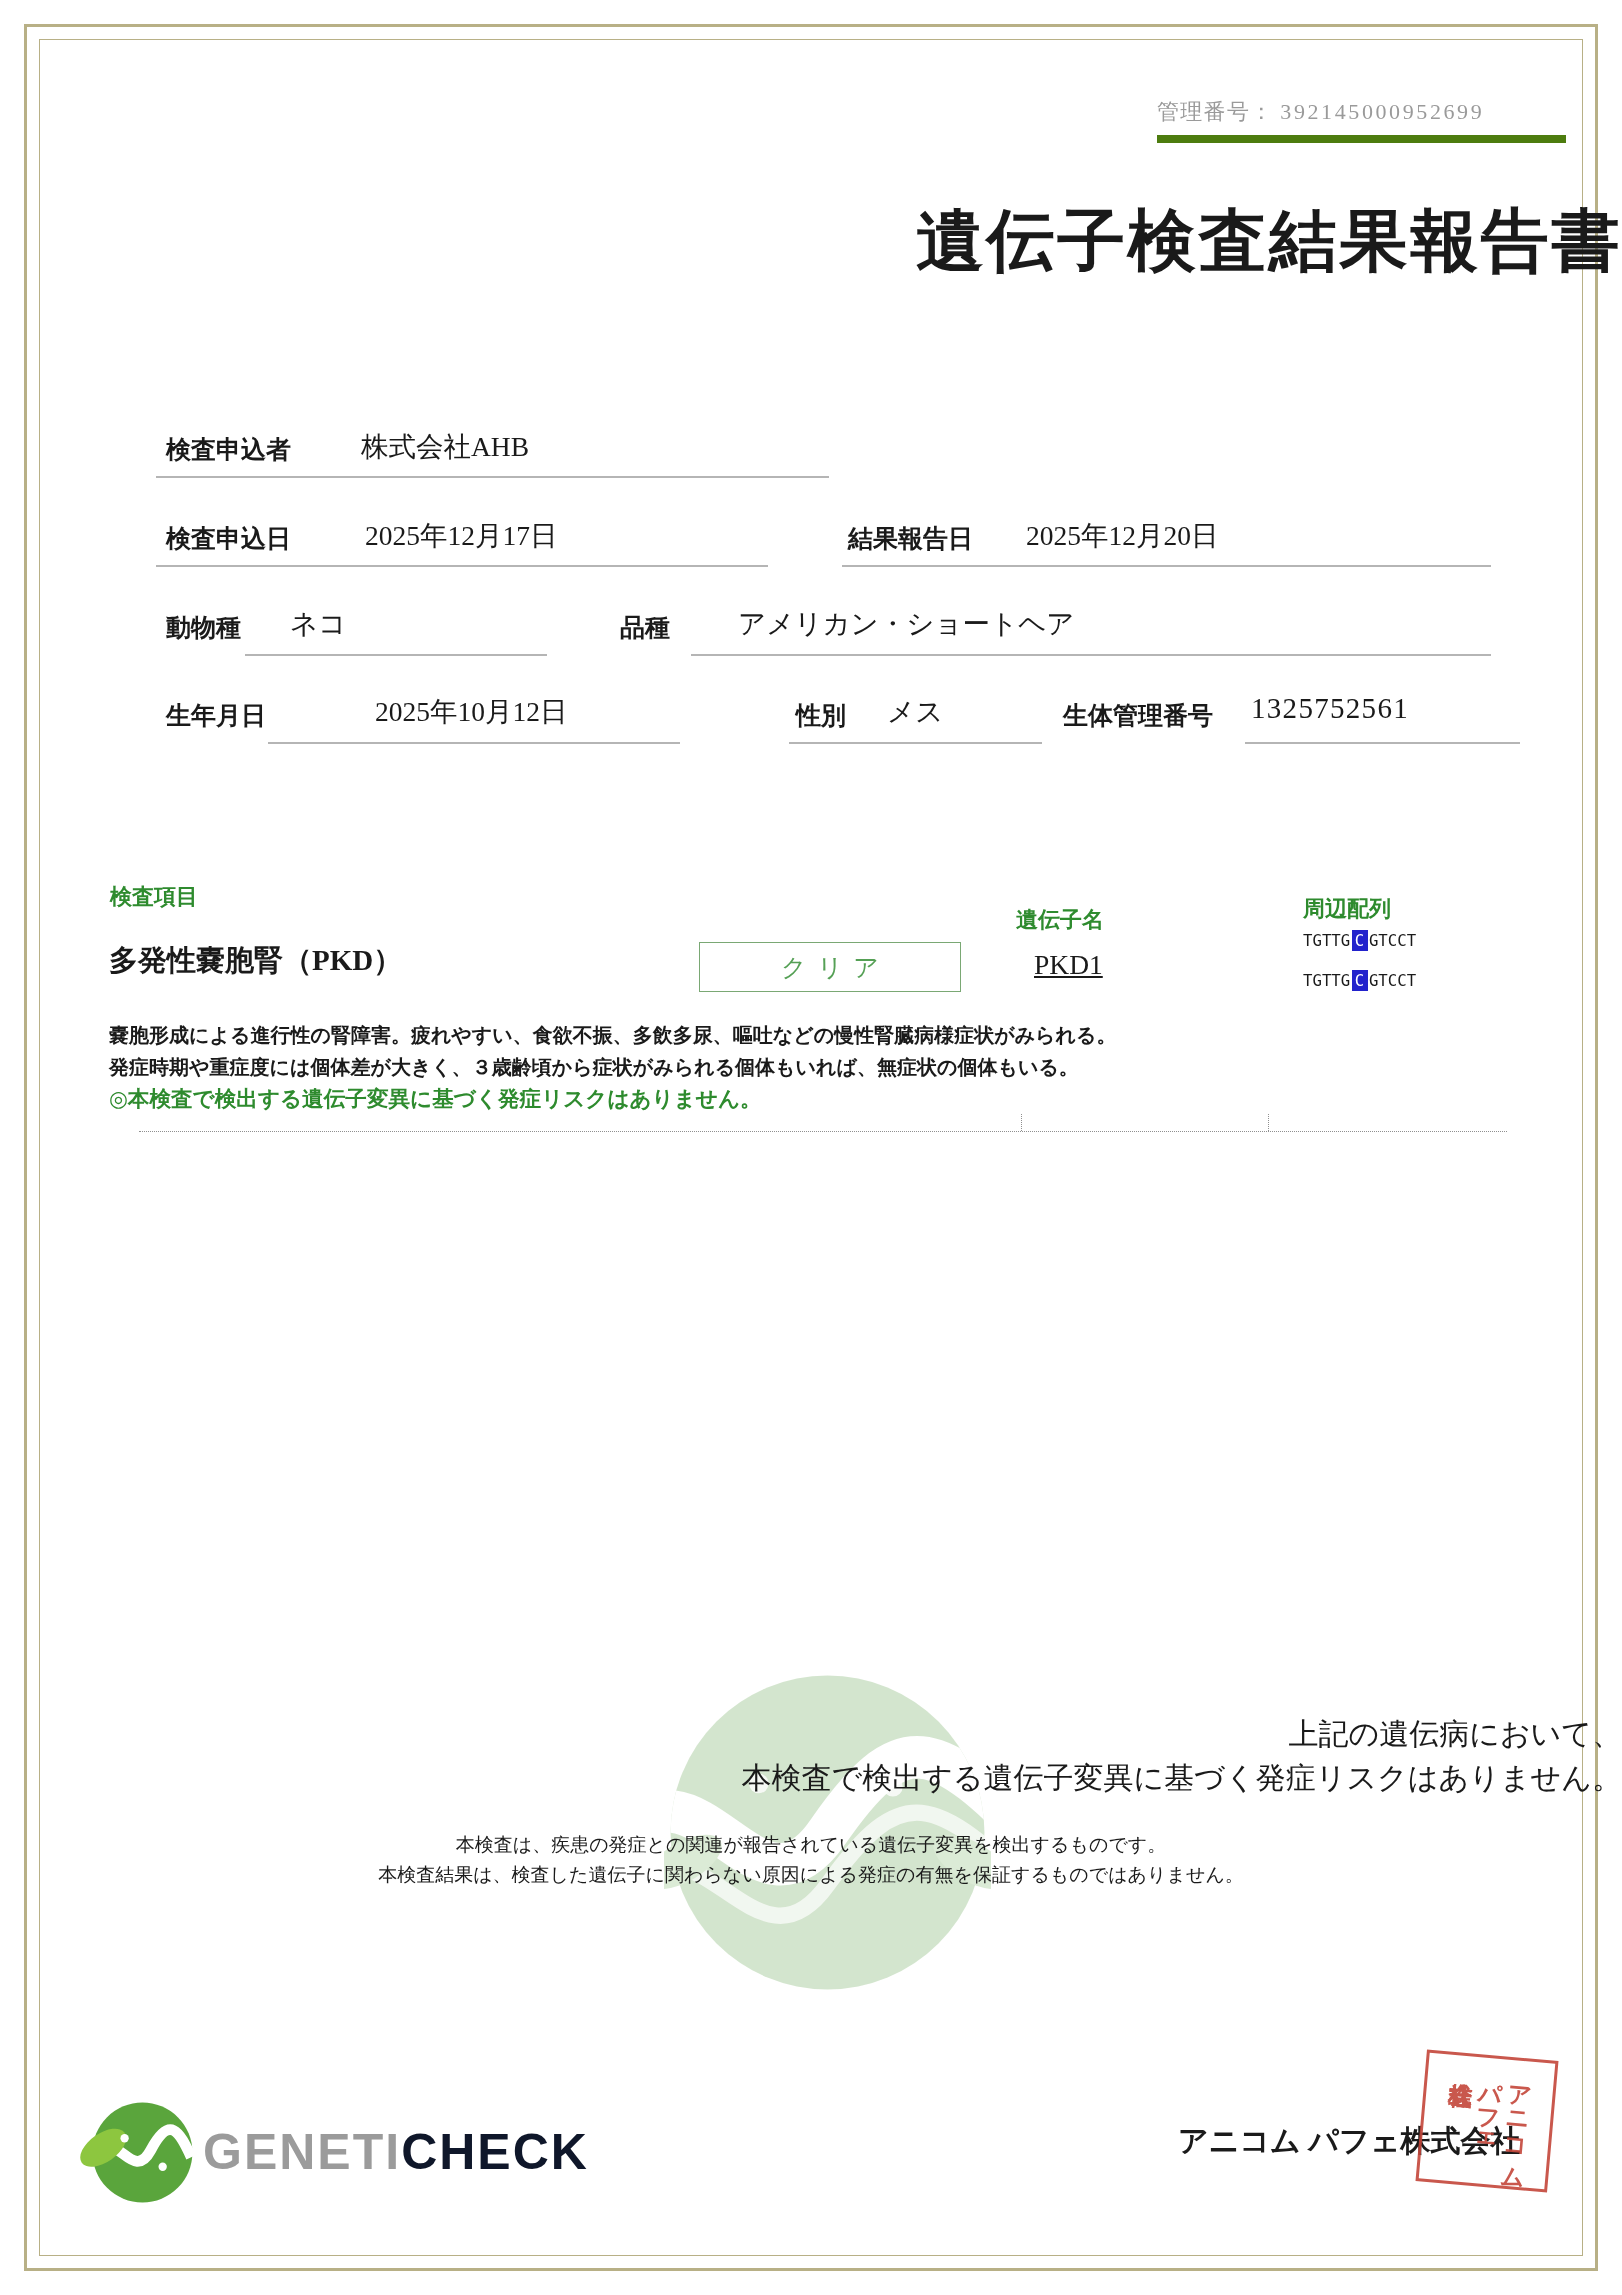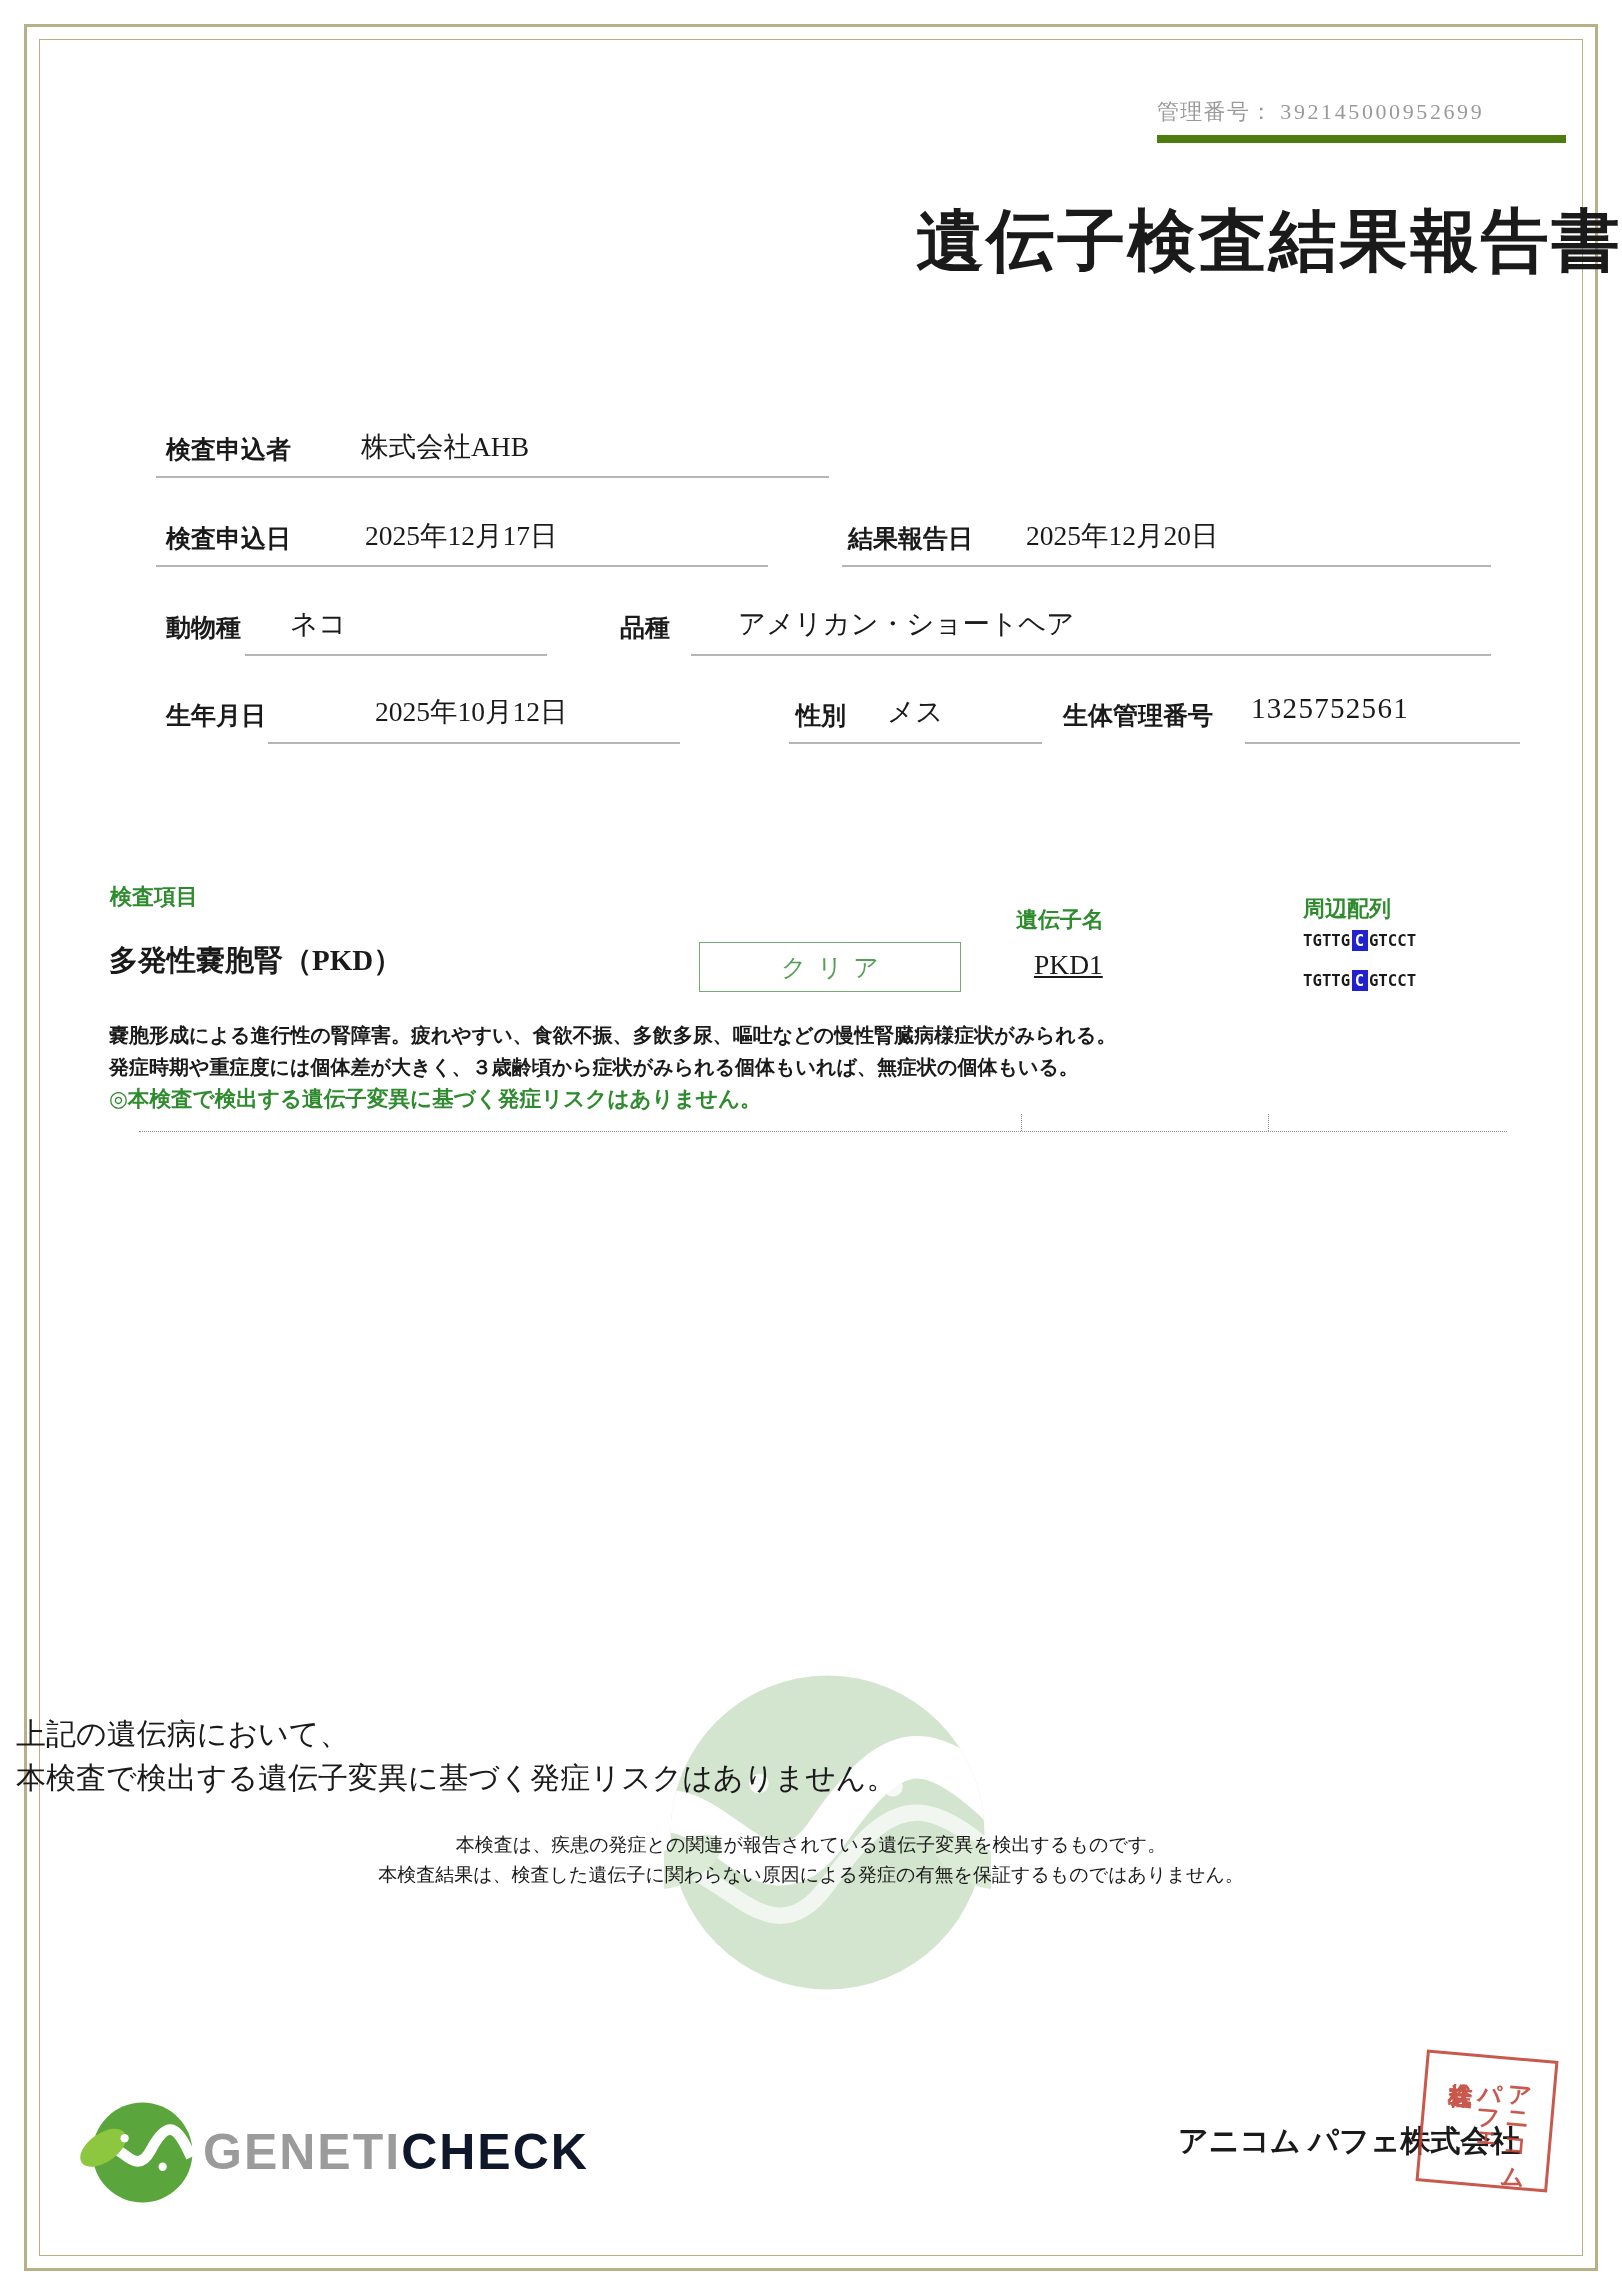--- a/index.html
+++ b/index.html
@@ -22,28 +22,28 @@
   .lab{font-size:25px;font-weight:bold;white-space:nowrap;}
   .val{font-size:27.5px;white-space:nowrap;}
   .num-val{font-size:29px;letter-spacing:1.3px;white-space:nowrap;}
   .uline{border-top:2px solid #b5b5b5;height:0;}
   
   .sec-hdr{font-size:22px;font-weight:bold;color:#2e8b2e;white-space:nowrap;}
   .item-name{font-size:29px;font-weight:bold;white-space:nowrap;}
   .clear-box{width:260px;height:48px;border:1.3px solid #7aa874;display:flex;align-items:center;justify-content:center;}
   .clear-box span{color:#55a055;font-size:25px;letter-spacing:10.5px;padding-left:10.5px;}
   .gene{font-size:27.5px;white-space:nowrap;text-decoration:underline;}
-  .seq{font-family:"DejaVu Sans Mono","Liberation Mono",monospace;font-size:15.7px;font-weight:bold;letter-spacing:0;white-space:nowrap;}
+  .seq{font-family:"DejaVu Sans Mono","Liberation Mono",monospace;font-size:15.7px;font-weight:normal;letter-spacing:0;white-space:nowrap;}
   .seq .hl{background:#2222cc;color:#ffffff;padding:0.7px 3.3px;margin:0 1.3px;}
   .desc{font-size:20px;font-weight:bold;white-space:nowrap;}
   .risk-note{font-size:21.6px;font-weight:bold;color:#2e8b2e;white-space:nowrap;}
   .dotted-h{border-top:1.3px dotted #8f8f8f;height:0;}
   .dotted-v{border-left:1.3px dotted #8f8f8f;width:0;}
   
-  .sum-line{left:16px;right:0;text-align:left;font-size:30px;font-family:"Liberation Sans","DejaVu Sans",sans-serif;z-index:2;}
+  .sum-line{left:8px;right:0;text-align:right;font-size:30px;font-family:"Liberation Sans","DejaVu Sans",sans-serif;z-index:2;}
   .sum-note{left:0;right:0;text-align:center;font-size:19px;font-family:"Liberation Sans","DejaVu Sans",sans-serif;z-index:2;}
   .watermark{z-index:1;opacity:0.5;}
   
   .logo-text{font-family:"Liberation Sans","DejaVu Sans",sans-serif;font-size:50px;font-weight:bold;letter-spacing:2px;white-space:nowrap;}
   .logo-text .g1{color:#9b9b9b;}
   .logo-text .g2{color:#0f172a;}
   .company{font-size:30px;font-weight:bold;white-space:nowrap;}
   .seal{width:126px;height:126px;border:3.9px solid #c4463a;color:#c4463a;transform:rotate(5deg);
         display:flex;align-items:center;justify-content:center;opacity:0.9;background:transparent;}
   .seal-inner{writing-mode:vertical-rl;text-orientation:upright;font-size:23.6px;font-weight:bold;line-height:1.25;}

